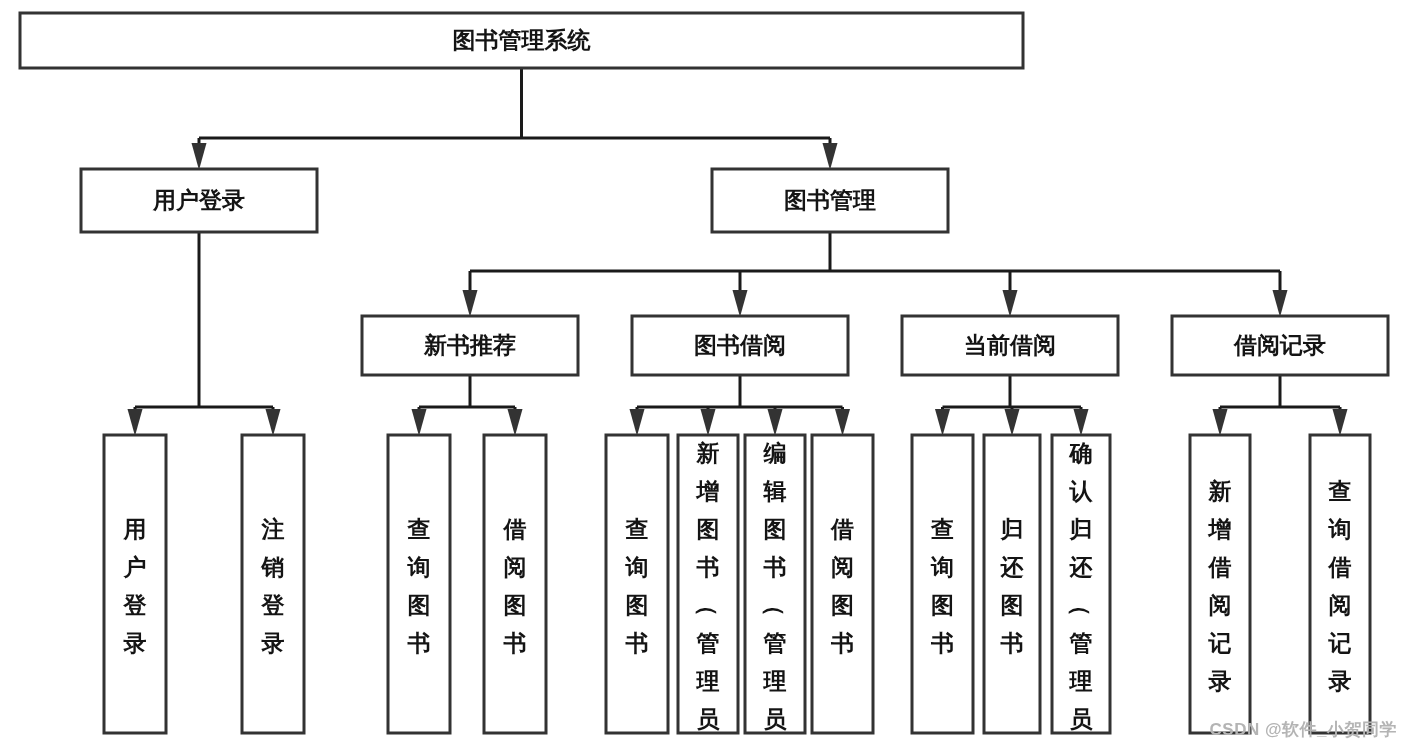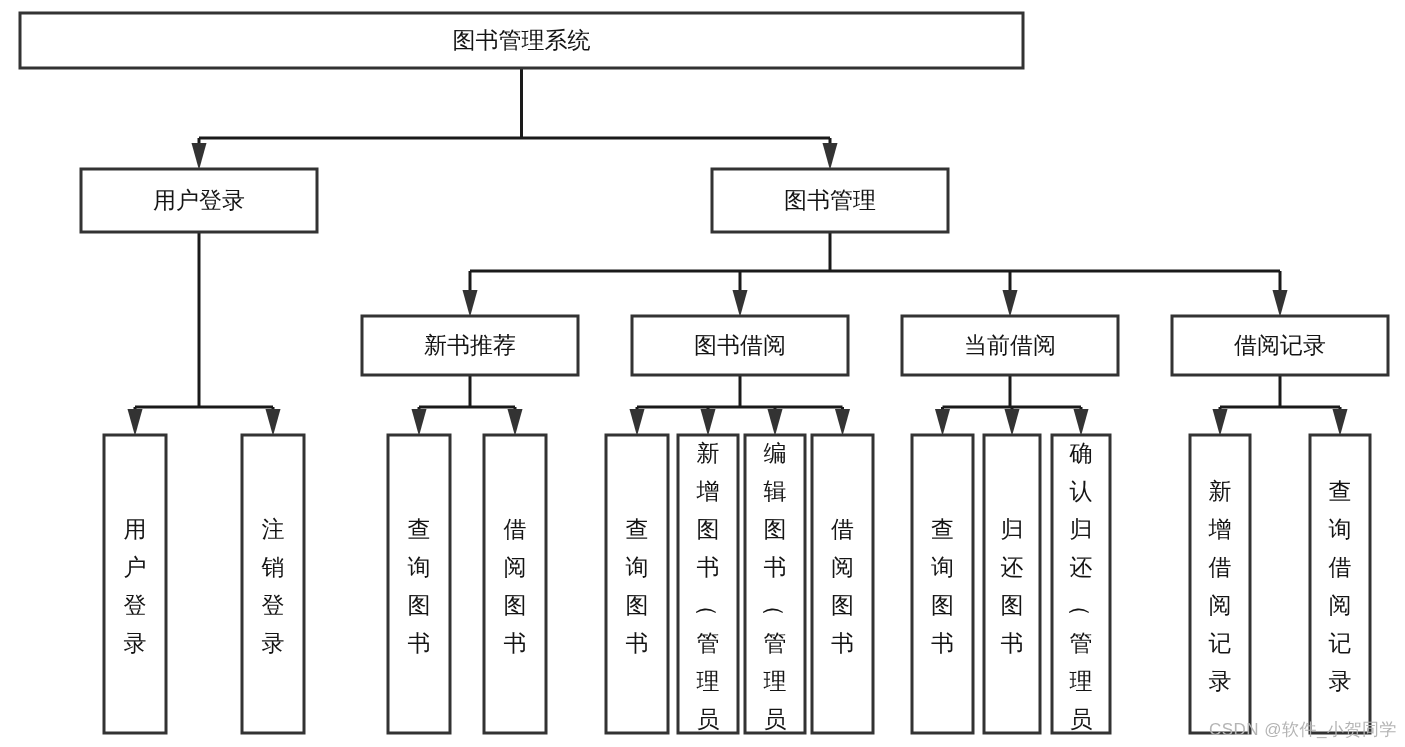--- a/index.html
+++ b/index.html
@@ -11,20 +11,21 @@
     width: 1405px;
     height: 747px;
     font-family: "Liberation Sans", "DejaVu Sans", sans-serif;
     overflow: hidden;
   }
   #diagram-root {
     position: relative;
     width: 1405px;
     height: 747px;
     background: #ffffff;
+    font-weight: bold;
   }
   svg#flowchart {
     position: absolute;
     left: 0;
     top: 0;
     width: 1405px;
     height: 747px;
     display: block;
   }
   .node-box {

